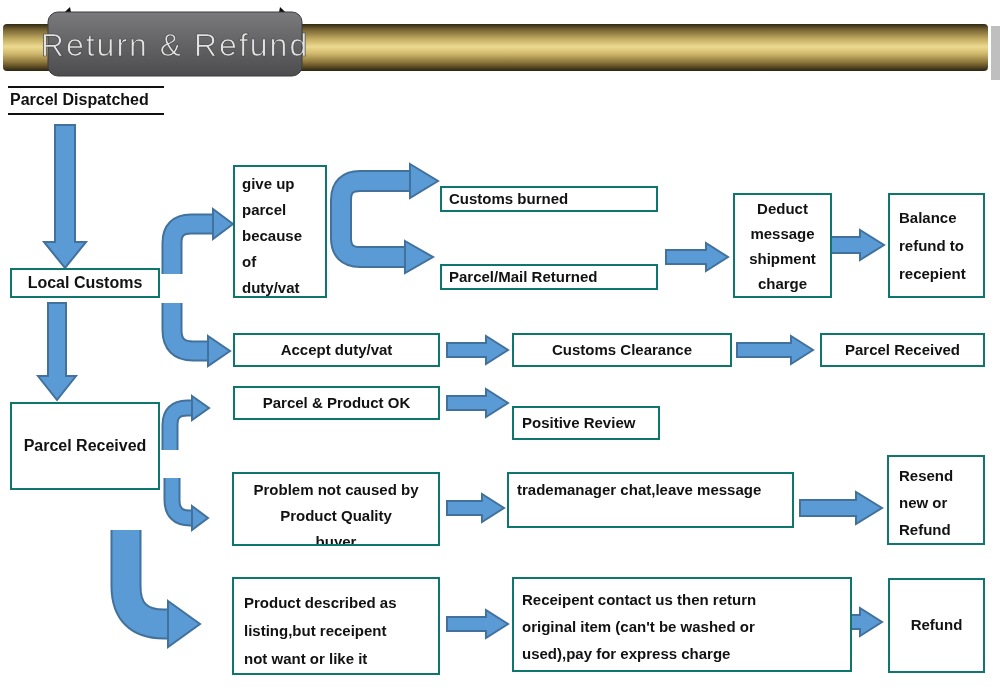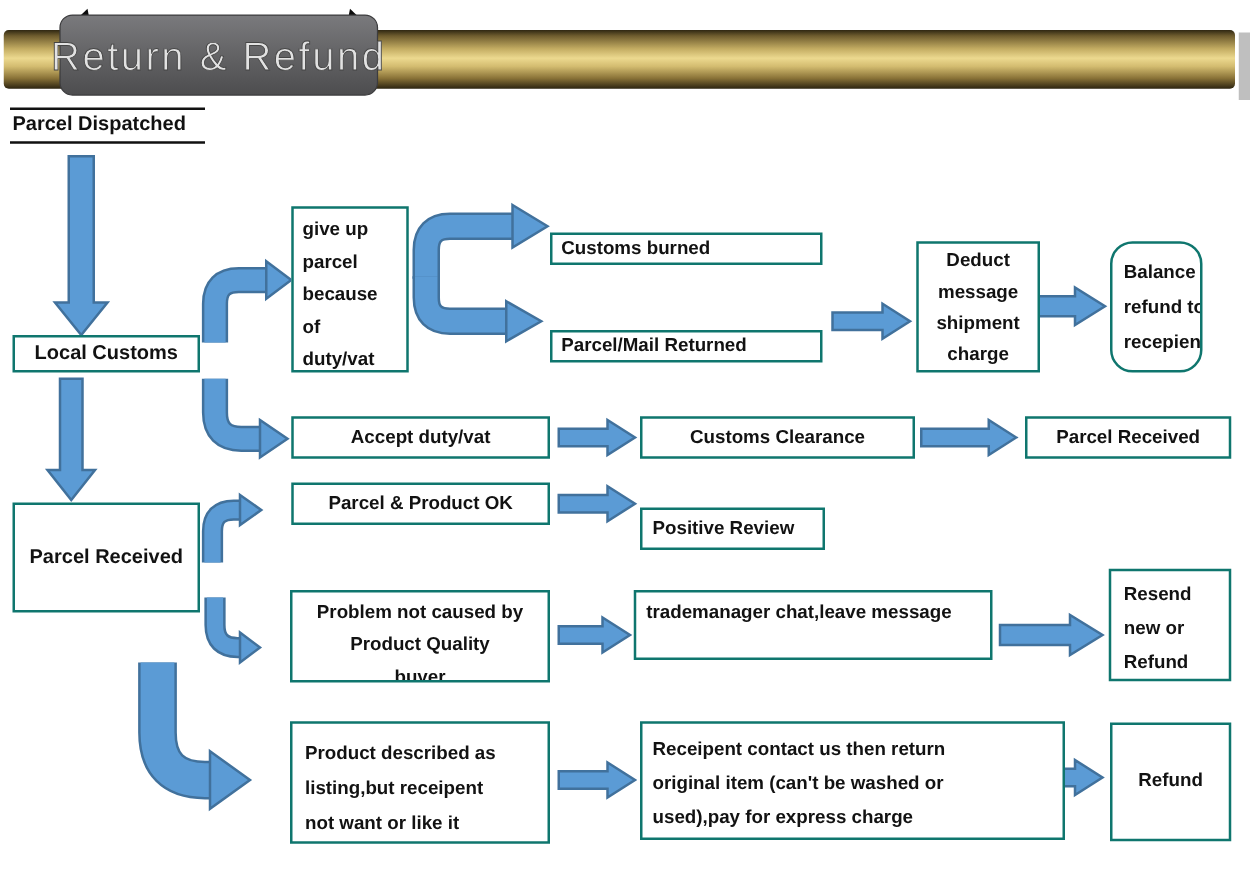--- a/index.html
+++ b/index.html
@@ -137,21 +137,21 @@
     <span class="ln">Parcel/Mail Returned</span>
   </div>
 
   <div class="box c" style="left:733px;top:193px;width:99px;height:105px;line-height:25px;">
     <div class="ln">Deduct</div>
     <div class="ln">message</div>
     <div class="ln">shipment</div>
     <div class="ln">charge</div>
   </div>
 
-  <div class="box" style="left:888px;top:193px;width:74px;height:105px;padding:9px 0 0 9px;line-height:28px;border-radius:18px;">
+  <div class="box" style="left:888px;top:193px;width:97px;height:105px;padding:9px 0 0 9px;line-height:28px;">
     <div class="ln">Balance</div>
     <div class="ln">refund to</div>
     <div class="ln">recepient</div>
   </div>
 
   <div class="box c" style="left:233px;top:333px;width:207px;height:34px;">
     <span class="ln">Accept duty/vat</span>
   </div>
 
   <div class="box c" style="left:512px;top:333px;width:220px;height:34px;">

